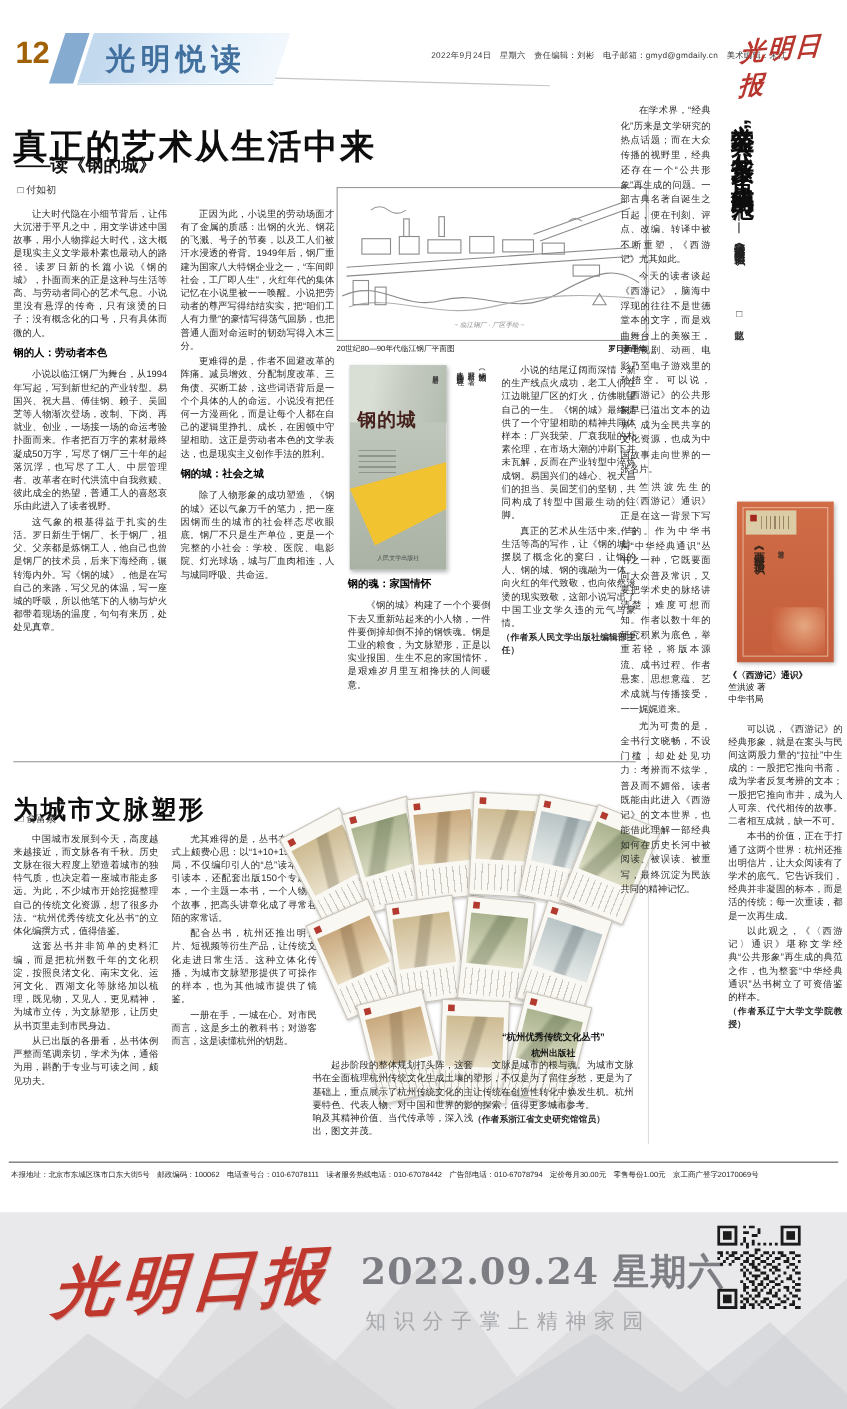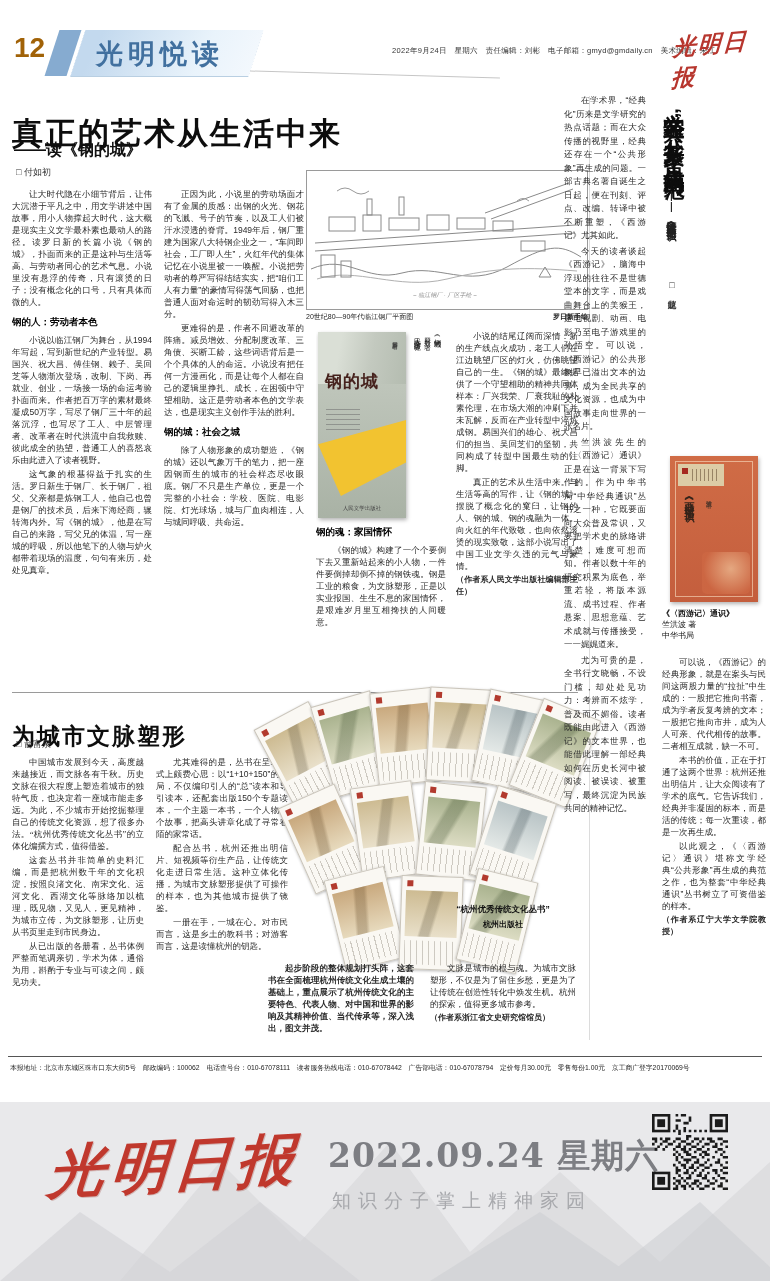--- a/index.html
+++ b/index.html
@@ -44,21 +44,21 @@
   .b1yellow{position:absolute;left:0;right:0;top:88px;height:76px;background:#f2c330;
             clip-path:polygon(0 32%,100% 0,100% 56%,26% 100%);}
   .b1pub{position:absolute;bottom:4px;width:100%;text-align:center;font-size:5.5px;color:#474747;}
   .b1cap{writing-mode:vertical-rl;font-size:7px;line-height:10px;color:#222;margin-left:6px;letter-spacing:1px;}
   
   .hdiv{left:12px;top:692px;width:566px;height:1px;background:#9a9a9a;}
   .vdiv{left:589px;top:96px;width:1px;height:944px;background:#dcdcdc;}
   
   .a3title{left:12px;top:702px;font-size:23px;font-weight:900;color:#0d0d0d;letter-spacing:2px;}
   .a3by{left:16px;top:738px;}
-  .fan{left:272px;top:692px;width:304px;height:276px;}
+  .fan{left:272px;top:725px;width:304px;height:276px;}
   .card{position:absolute;width:62px;height:94px;background:#faf8f3;border:1px solid #c9c4ba;
         box-shadow:0 1px 3px rgba(0,0,0,.28);padding:4px;box-sizing:border-box;}
   .seal{position:absolute;top:4px;left:5px;width:6px;height:6px;background:#b23a2e;}
   .painting{margin-top:10px;height:46px;
     background:linear-gradient(105deg,transparent 38%,rgba(92,82,58,.28) 42% 55%,transparent 60%),
                linear-gradient(#cdbb92,#e9e0ca);}
   .p2v{background:linear-gradient(115deg,transparent 30%,rgba(70,86,54,.3) 36% 52%,transparent 58%),
                linear-gradient(#aab38f,#dcdcc3)!important;}
   .p3v{background:linear-gradient(95deg,transparent 40%,rgba(60,76,82,.28) 46% 60%,transparent 66%),
                linear-gradient(#b9c4c6,#e4e9e7)!important;}
@@ -281,21 +281,21 @@
         <div class="seal"></div>
         <div class="painting p2v"></div>
         <div class="cardlines"></div>
       </div>
     <div class="fancap">
       <div class="l1">“杭州优秀传统文化丛书”</div>
       <div class="l2">杭州出版社</div>
     </div>
   </div>
 
-  <div class="col" style="left:268px;top:962px;width:146px;height:80px;font-weight:bold;">
+  <div class="col" style="left:284px;top:962px;width:146px;height:80px;">
     <p>起步阶段的整体规划打头阵，这套书在全面梳理杭州传统文化生成土壤的基础上，重点展示了杭州传统文化的主要特色、代表人物、对中国和世界的影响及其精神价值、当代传承等，深入浅出，图文并茂。</p>
   </div>
   <div class="col" style="left:430px;top:962px;width:146px;height:80px;">
     <p>文脉是城市的根与魂。为城市文脉塑形，不仅是为了留住乡愁，更是为了让传统在创造性转化中焕发生机。杭州的探索，值得更多城市参考。</p>
     <p class="endnote">（作者系浙江省文史研究馆馆员）</p>
   </div>
 
   <div class="col" style="left:564px;top:94px;width:82px;height:946px;line-height:13.5px;">
     <p>在学术界，“经典化”历来是文学研究的热点话题；而在大众传播的视野里，经典还存在一个“公共形象”再生成的问题。一部古典名著自诞生之日起，便在刊刻、评点、改编、转译中被不断重塑，《西游记》尤其如此。</p>
     <p>今天的读者谈起《西游记》，脑海中浮现的往往不是世德堂本的文字，而是戏曲舞台上的美猴王，是电视剧、动画、电影乃至电子游戏里的孙悟空。可以说，《西游记》的公共形象早已溢出文本的边界，成为全民共享的文化资源，也成为中国故事走向世界的一张名片。</p>

